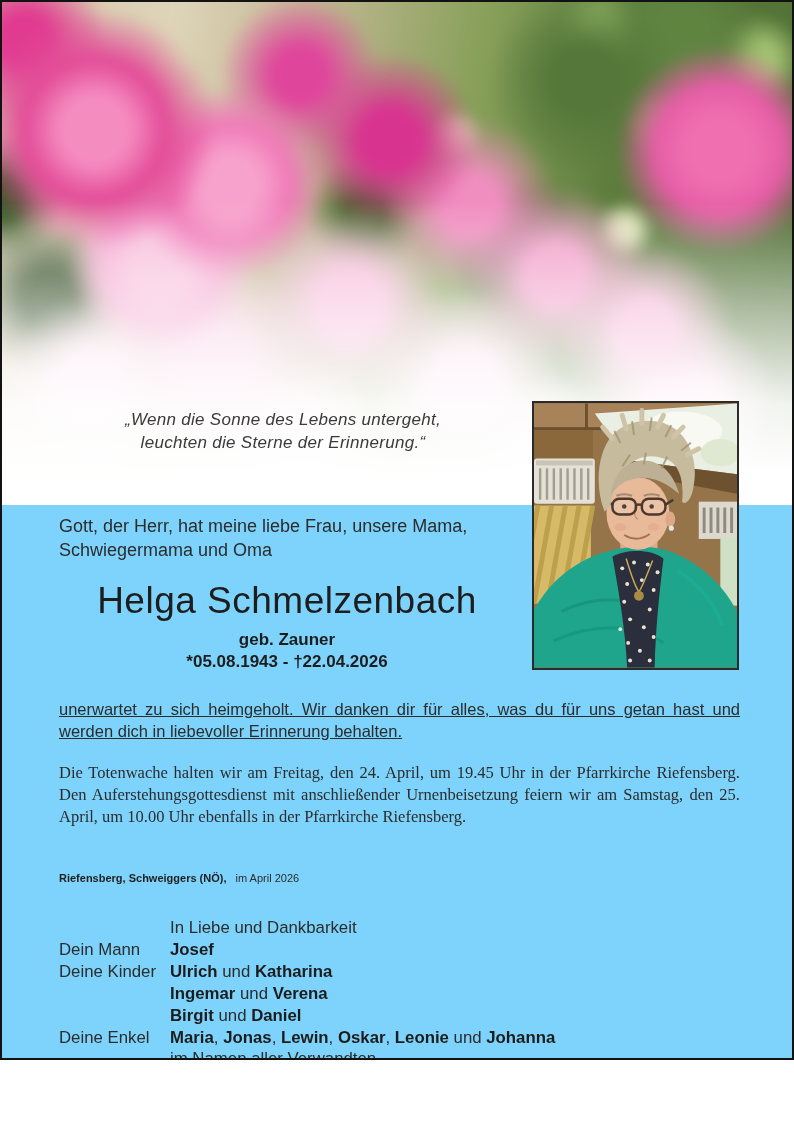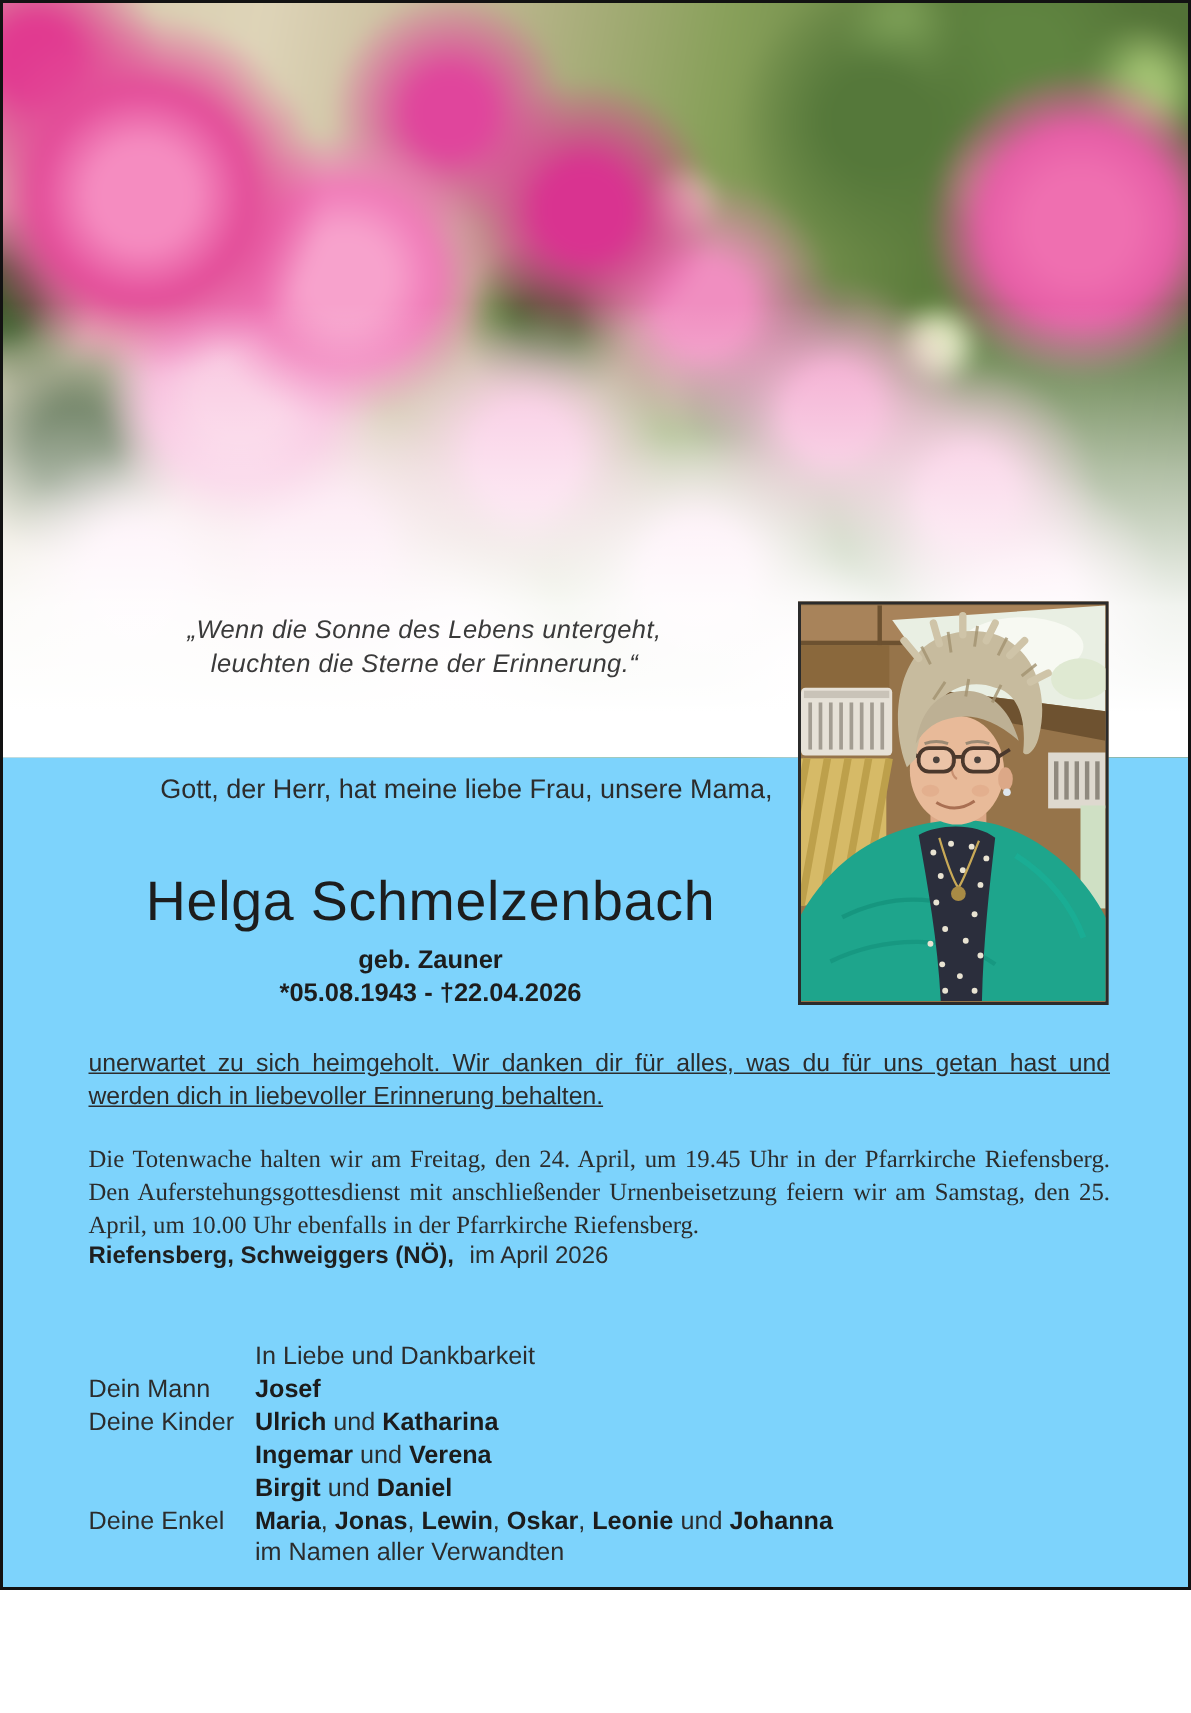--- a/index.html
+++ b/index.html
@@ -56,21 +56,21 @@
       rgba(255,255,255,0) 0%, rgba(255,255,255,0) 40%,
       rgba(255,255,255,0.55) 62%, rgba(255,255,255,0.92) 80%,
       #ffffff 94%, #ffffff 100%);
   }
   
   .quote{
     position:absolute;top:406px;left:0;width:562px;text-align:center;
     font-style:italic;font-size:17px;line-height:23px;color:#3a3a3a;letter-spacing:0.3px;
   }
   .intro{
-    position:absolute;top:512px;left:57px;width:456px;text-align:right;
+    position:absolute;top:512px;left:57px;width:456px;text-align:left;
     font-size:18px;line-height:24px;color:#2c2c2c;
   }
   .name{
     position:absolute;top:578px;left:37px;width:496px;text-align:center;
     font-size:37px;font-weight:400;color:#1d1d1d;letter-spacing:0.5px;
   }
   .birth{
     position:absolute;top:627px;left:57px;width:456px;text-align:center;
     font-size:17px;line-height:21.5px;font-weight:bold;color:#1d1d1d;
   }
@@ -79,27 +79,27 @@
     border:2px solid #2b2b2b;box-sizing:border-box;background:#96744a;
   }
   .portrait svg{display:block;width:100%;height:100%;}
   .bodytext{
     position:absolute;left:57px;width:681px;text-align:justify;
     font-size:16.5px;line-height:21.8px;color:#2c2c2c;
   }
   .para1{top:697px;text-decoration:underline;}
   .para2{top:760px;font-family:Liberation Serif, serif;}
   .dateline{
-    position:absolute;top:827px;left:57px;width:681px;
-    font-size:16px;color:#2c2c2c;
+    position:absolute;top:870px;left:57px;width:681px;
+    font-size:11px;color:#2c2c2c;
   }
   .dateline .bold{font-weight:bold;color:#1f1f1f;}
   .dateline .regular{margin-left:6px;}
   .family{
-    position:absolute;top:891px;left:57px;width:681px;
+    position:absolute;top:915px;left:57px;width:681px;
     font-size:16.8px;line-height:21.9px;color:#2c2c2c;
   }
   .family-row{display:flex;}
   .family-label{width:111px;flex:0 0 111px;}
   .family-value{flex:1;}
   .family-value b{color:#1c1c1c;}
 </style>
 </head>
 <body>
 
@@ -235,20 +235,21 @@
           <path d="M150,48 L160,40"></path>
           <path d="M90,64 L98,52"></path>
         <path d="M112,62 L114,50"></path>
           <path d="M130,66 L136,54"></path>
       </g>
     </svg>
   </div>
 
   <div class="intro">
     <div>Gott, der Herr, hat meine liebe Frau, unsere Mama,</div>
+    <div>Schwiegermama und Oma</div>
   </div>
 
   <div class="name">Helga Schmelzenbach</div>
   <div class="birth">
     <div>geb. Zauner</div>
     <div>*05.08.1943 - †22.04.2026</div>
   </div>
 
   <div class="bodytext para1">unerwartet zu sich heimgeholt. Wir danken dir für alles, was du für uns getan hast und werden dich in liebevoller Erinnerung behalten.</div>
   <div class="bodytext para2">Die Totenwache halten wir am Freitag, den 24. April, um 19.45 Uhr in der Pfarrkirche Riefensberg. Den Auferstehungsgottesdienst mit anschließender Urnenbeisetzung feiern wir am Samstag, den 25. April, um 10.00 Uhr ebenfalls in der Pfarrkirche Riefensberg.</div>

